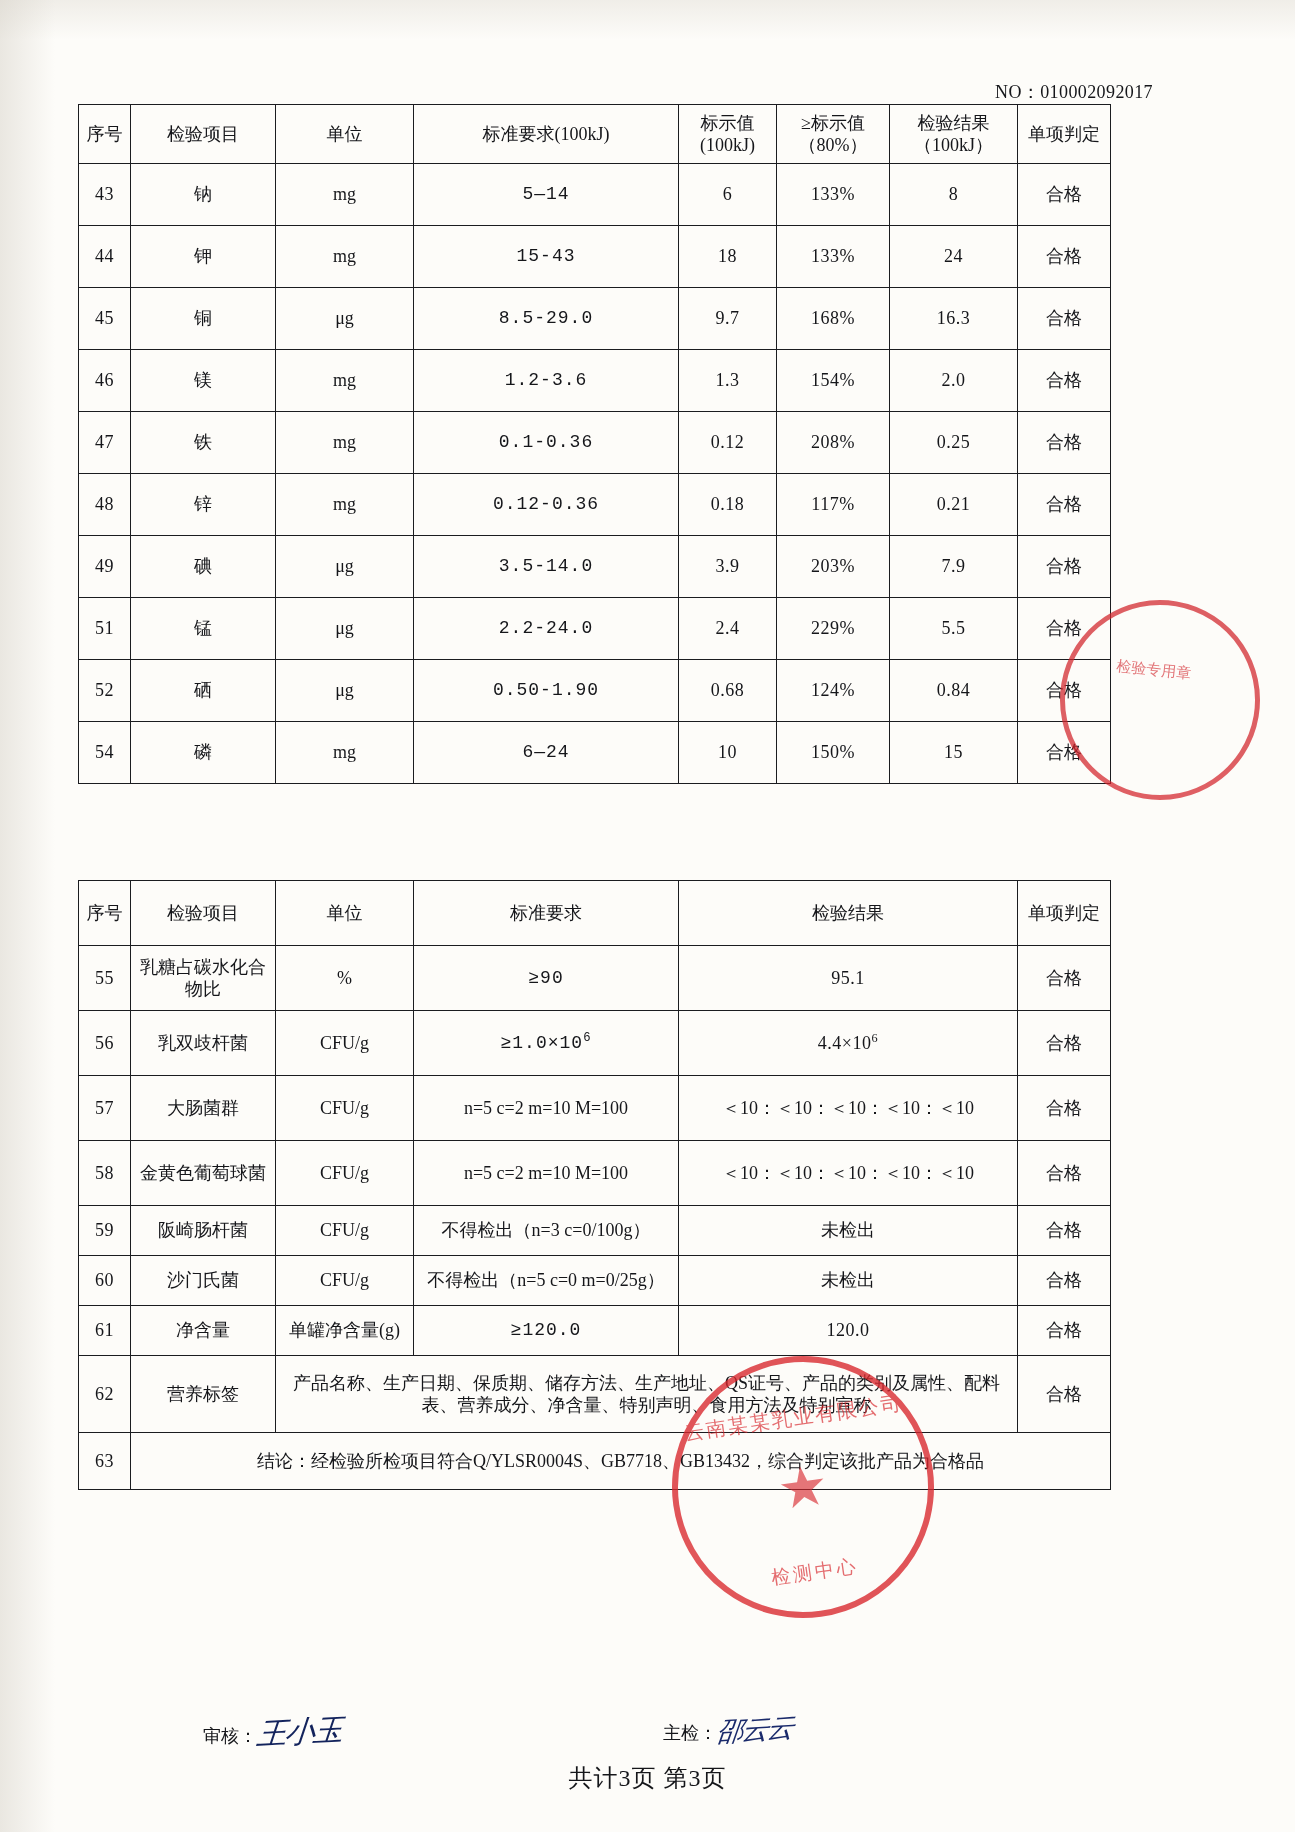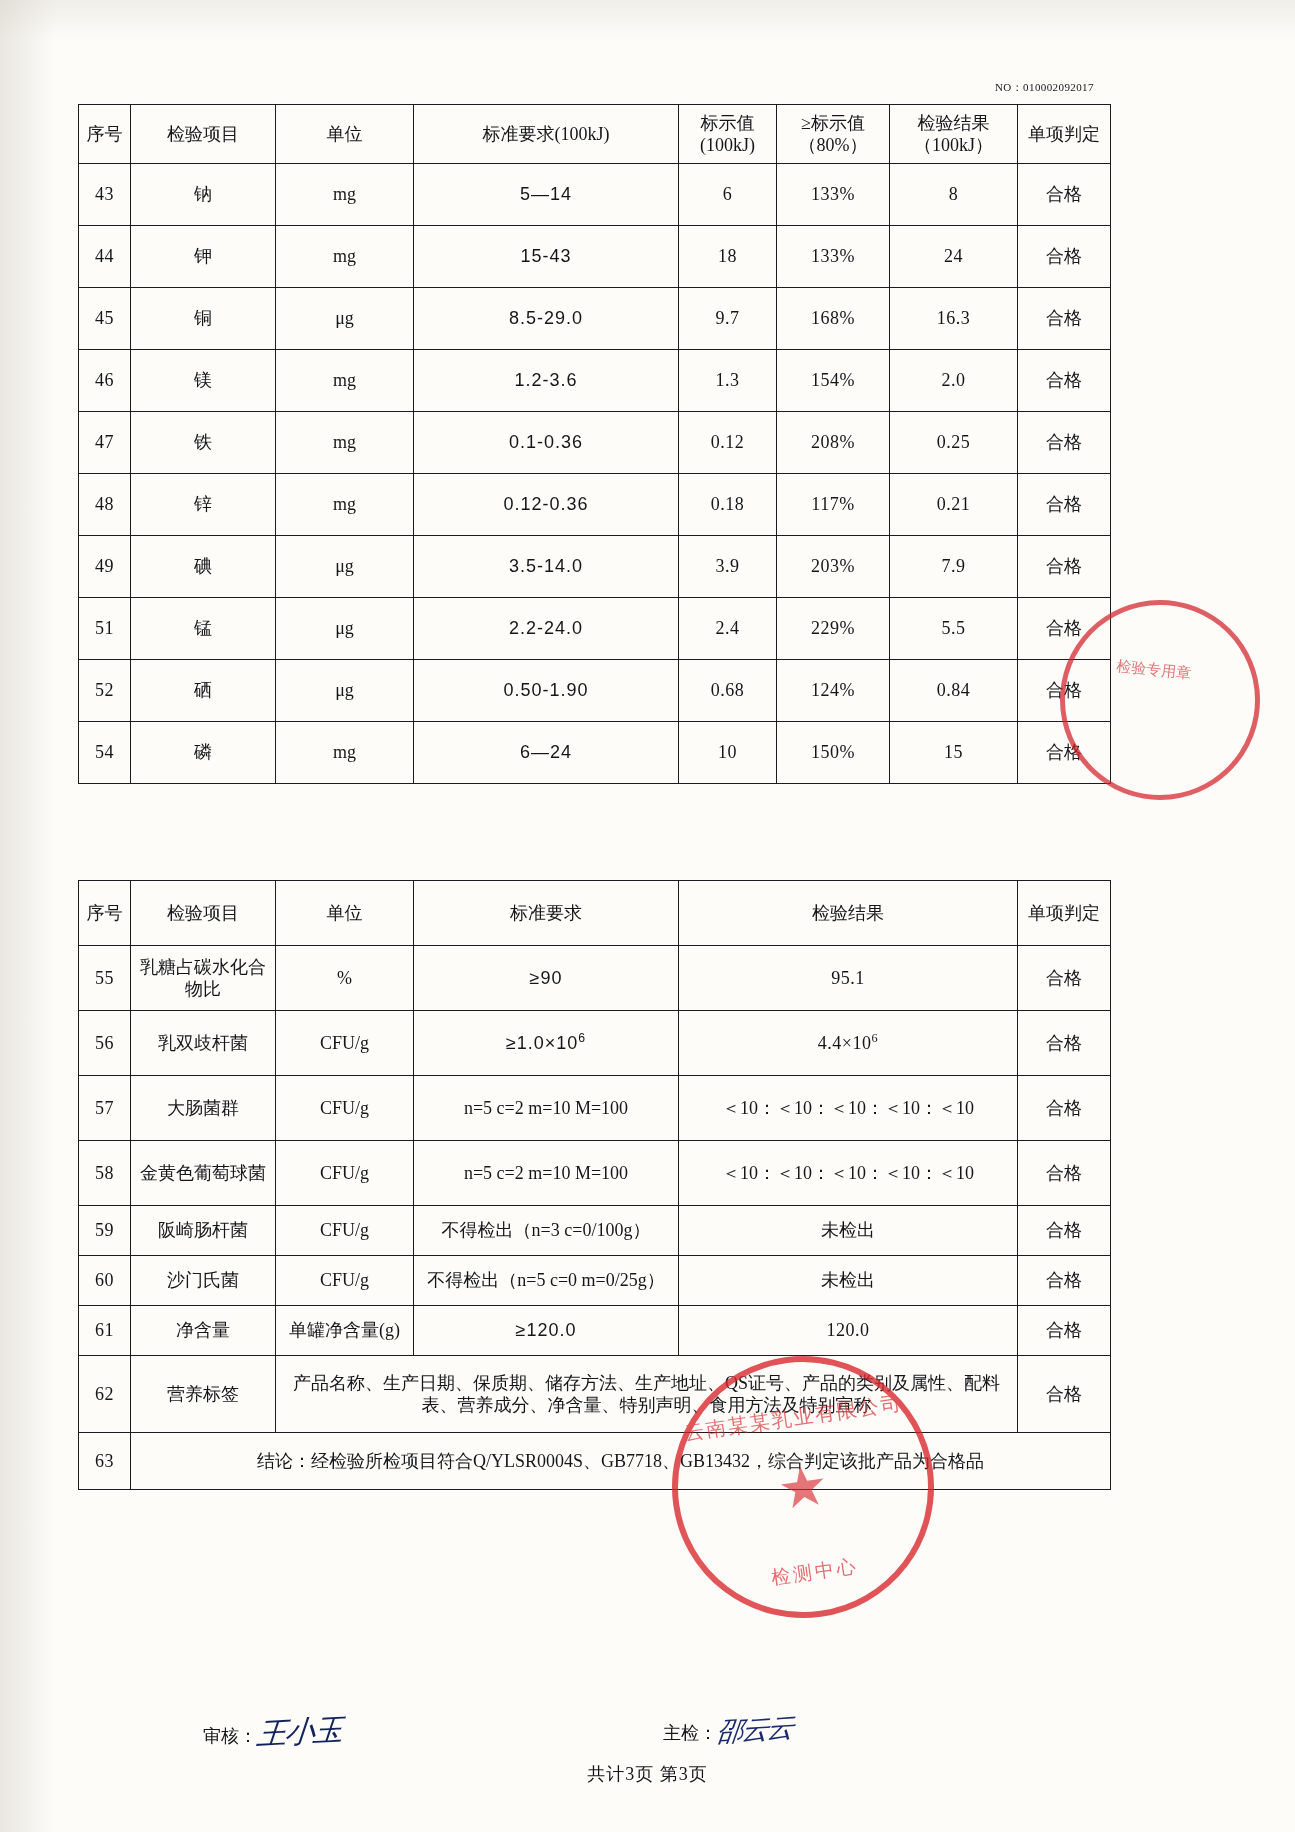--- a/index.html
+++ b/index.html
@@ -27,21 +27,21 @@
     left: 0; top: 0; right: 0; bottom: 0;
     background:
       linear-gradient(90deg, rgba(210,205,195,0.45) 0px, rgba(253,252,249,0) 55px),
       linear-gradient(180deg, rgba(215,210,200,0.35) 0px, rgba(253,252,249,0) 40px);
     pointer-events: none;
   }
   .doc-no {
     position: absolute;
     top: 80px;
     left: 995px;
-    font-size: 11px;
+    font-size: 18px;
     letter-spacing: 0.4px;
     font-family: "Liberation Serif", serif;
   }
 
   table.grid {
     position: absolute;
     border-collapse: collapse;
     table-layout: fixed;
   }
   table.grid td, table.grid th {
@@ -61,21 +61,21 @@
   }
   #table-nutrients td, #table-nutrients th {
     height: 57px;
   }
   #table-nutrients thead td {
     height: 54px;
     font-size: 18px;
   }
   .hdr2 { line-height: 1.2; }
   .num { font-family: "Liberation Serif", serif; letter-spacing: 0.5px; }
-  .rng { font-family: Liberation Sans, sans-serif; letter-spacing: 1px; font-size: 18px;}
+  .rng { font-family: Liberation Mono, monospace; letter-spacing: 1px; font-size: 18px;}
   .unit { font-family: "Liberation Serif", serif; font-size: 17px;}
 
   
   #table-micro {
     top: 880px;
     left: 78px;
     width: 1032px;
   }
   #table-micro td {
     height: 45px;
@@ -114,21 +114,21 @@
     position: absolute;
     left: 585px;
     top: 12px;
   }
   .page-count {
     position: absolute;
     top: 1762px;
     left: 0;
     width: 1295px;
     text-align: center;
-    font-size: 18px;
+    font-size: 24px;
   }
   .page-count span { letter-spacing: 1px; }
 
   
   .handwrite {
     font-family: "Liberation Serif", serif;
     font-style: italic;
     font-size: 30px;
     color: #13235c;
     transform: skewX(-8deg) rotate(-3deg);

